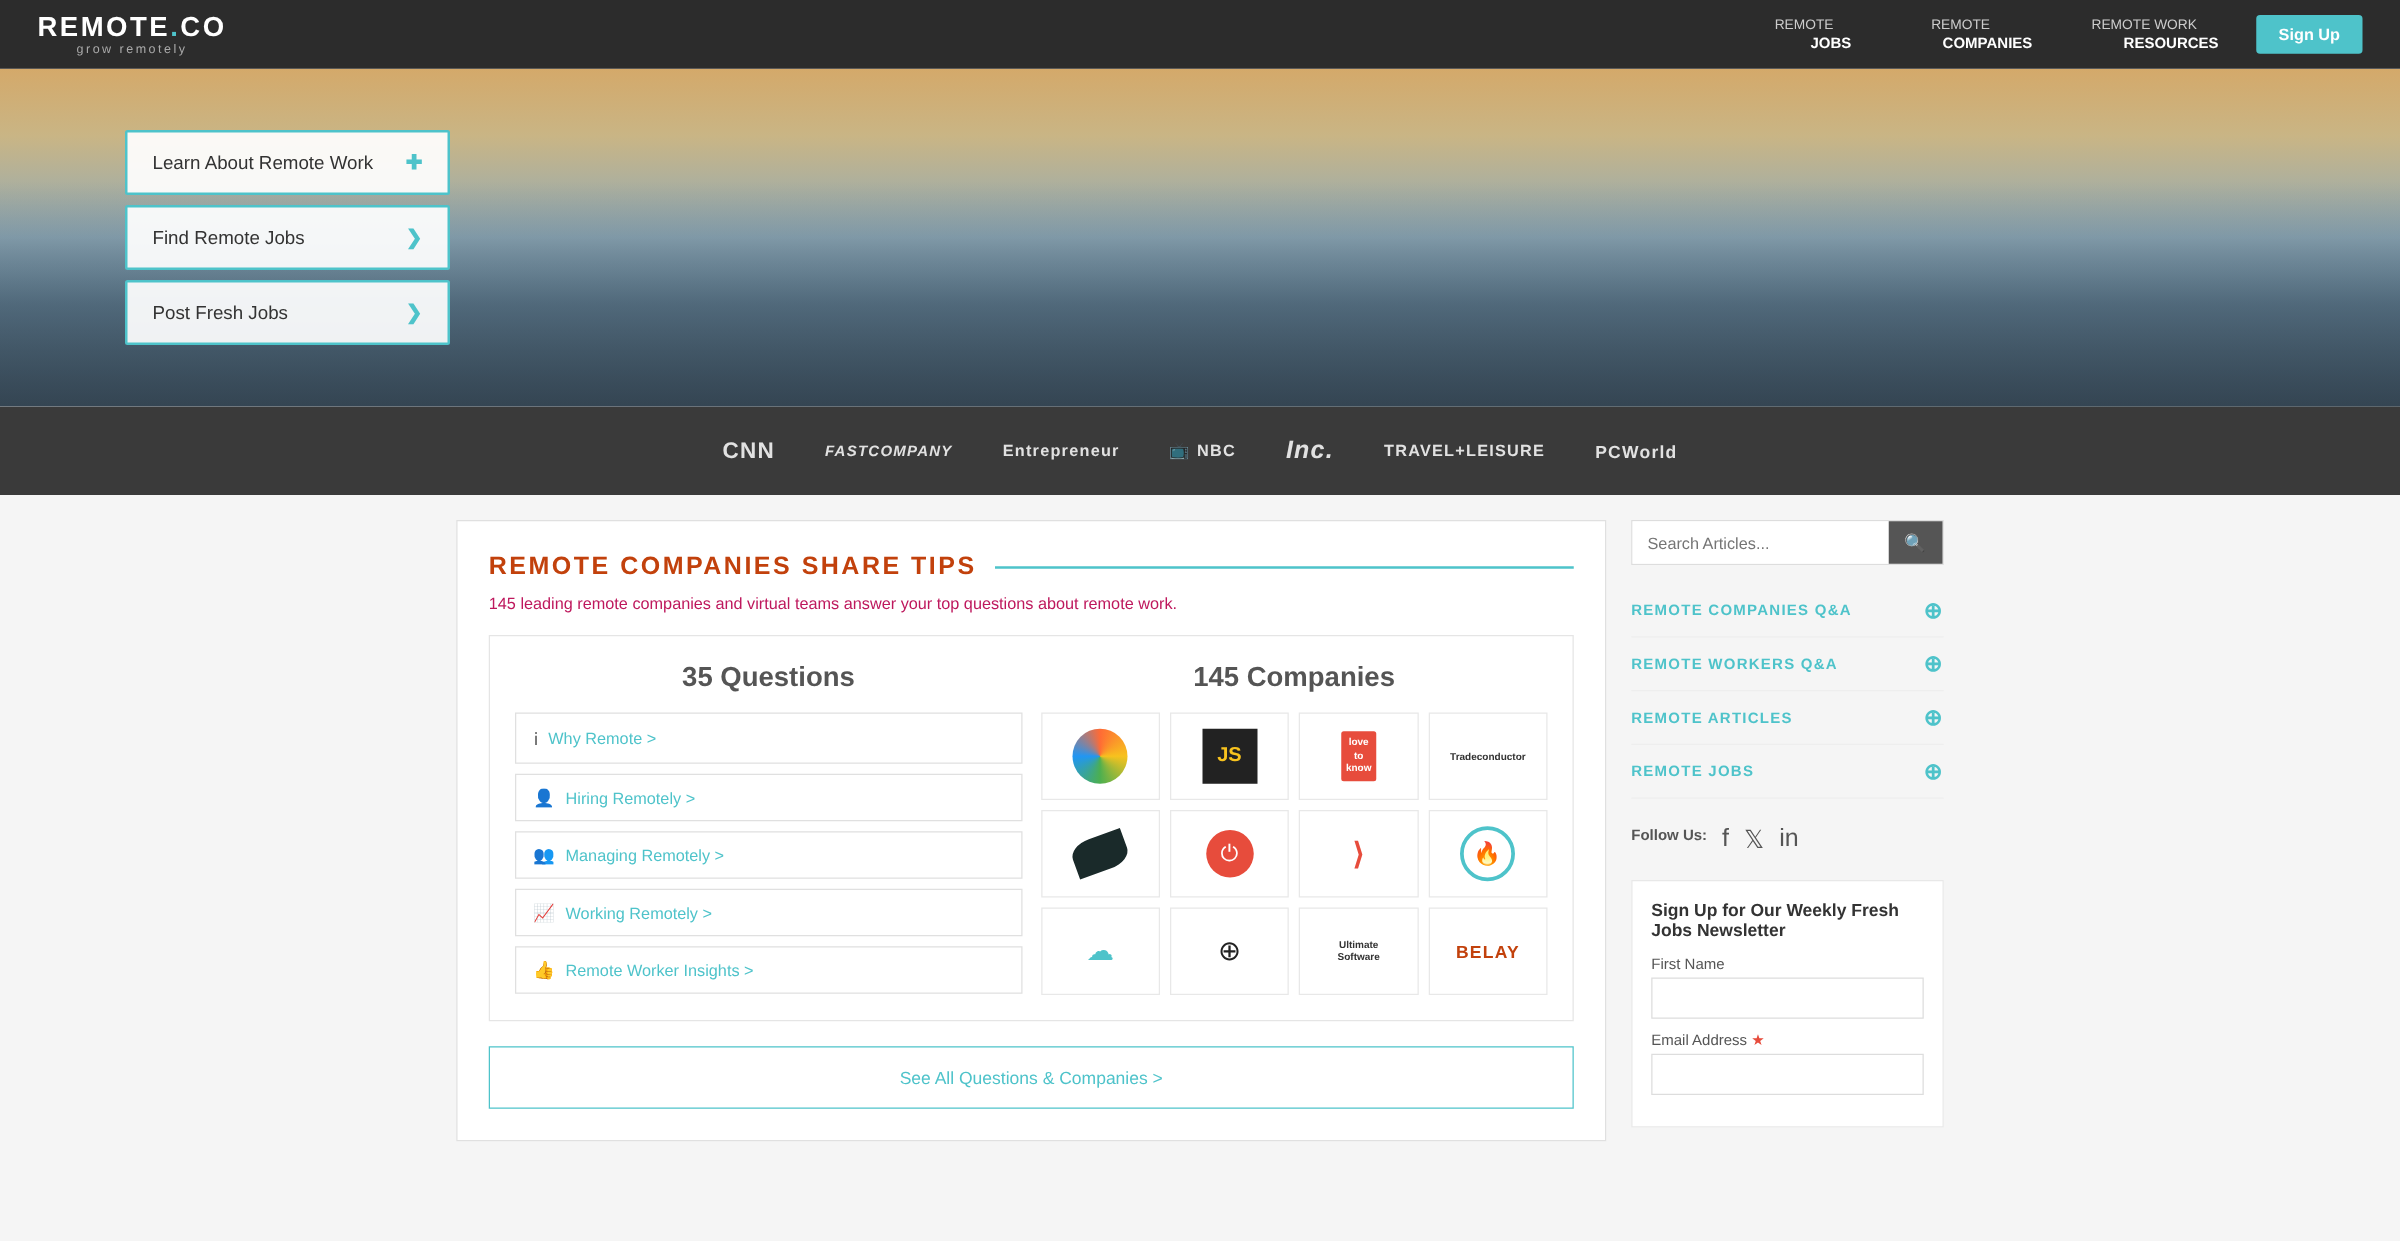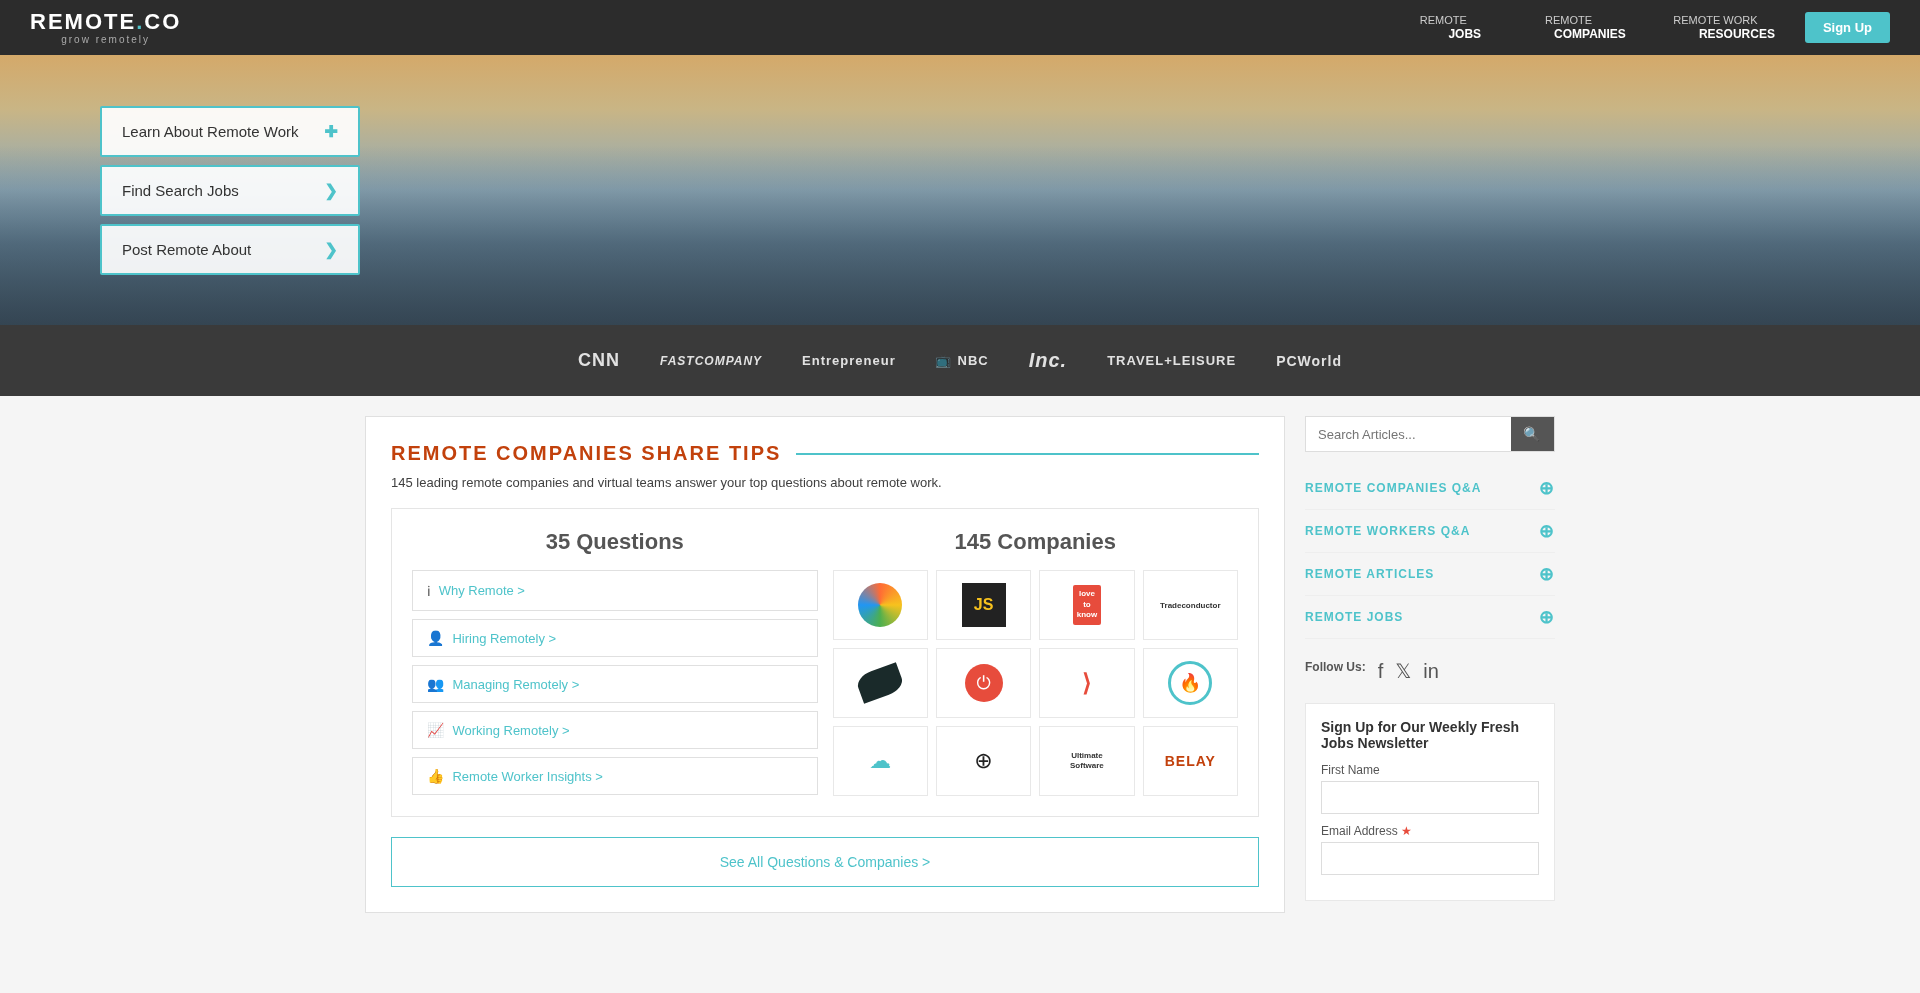--- a/index.html
+++ b/index.html
@@ -180,21 +180,21 @@
       margin-bottom: 10px;
     }
     .section-title::after {
       content: '';
       flex: 1;
       height: 2px;
       background: #4ec3ca;
     }
     .section-desc {
       font-size: 13px;
-      color: #404040;
+      color: #be185d;
       margin-bottom: 18px;
     }
 
     .qa-grid {
       display: flex;
       gap: 15px;
       border: 1px solid #e5e5e5;
       padding: 20px;
     }
     .qa-left {
@@ -388,25 +388,25 @@
 <section class="hero">
   <div class="hero-bg"></div>
   <div class="hero-clouds"></div>
   <div class="hero-content">
     <div class="hero-buttons">
       <button class="hero-btn">
         <span>Learn About Remote Work</span>
         <span class="btn-icon">✚</span>
       </button>
       <button class="hero-btn">
-        <span>Find Search Jobs</span>
+        <span>Find Remote Jobs</span>
         <span class="btn-icon">❯</span>
       </button>
       <button class="hero-btn">
-        <span>Post Remote About</span>
+        <span>Post Fresh Jobs</span>
         <span class="btn-icon">❯</span>
       </button>
     </div>
   </div>
 </section>
 
 <div class="press-bar">
   <span class="press-logo cnn">CNN</span>
   <span class="press-logo fc">FAST<b>COMPANY</b></span>
   <span class="press-logo">Entrepreneur</span>

